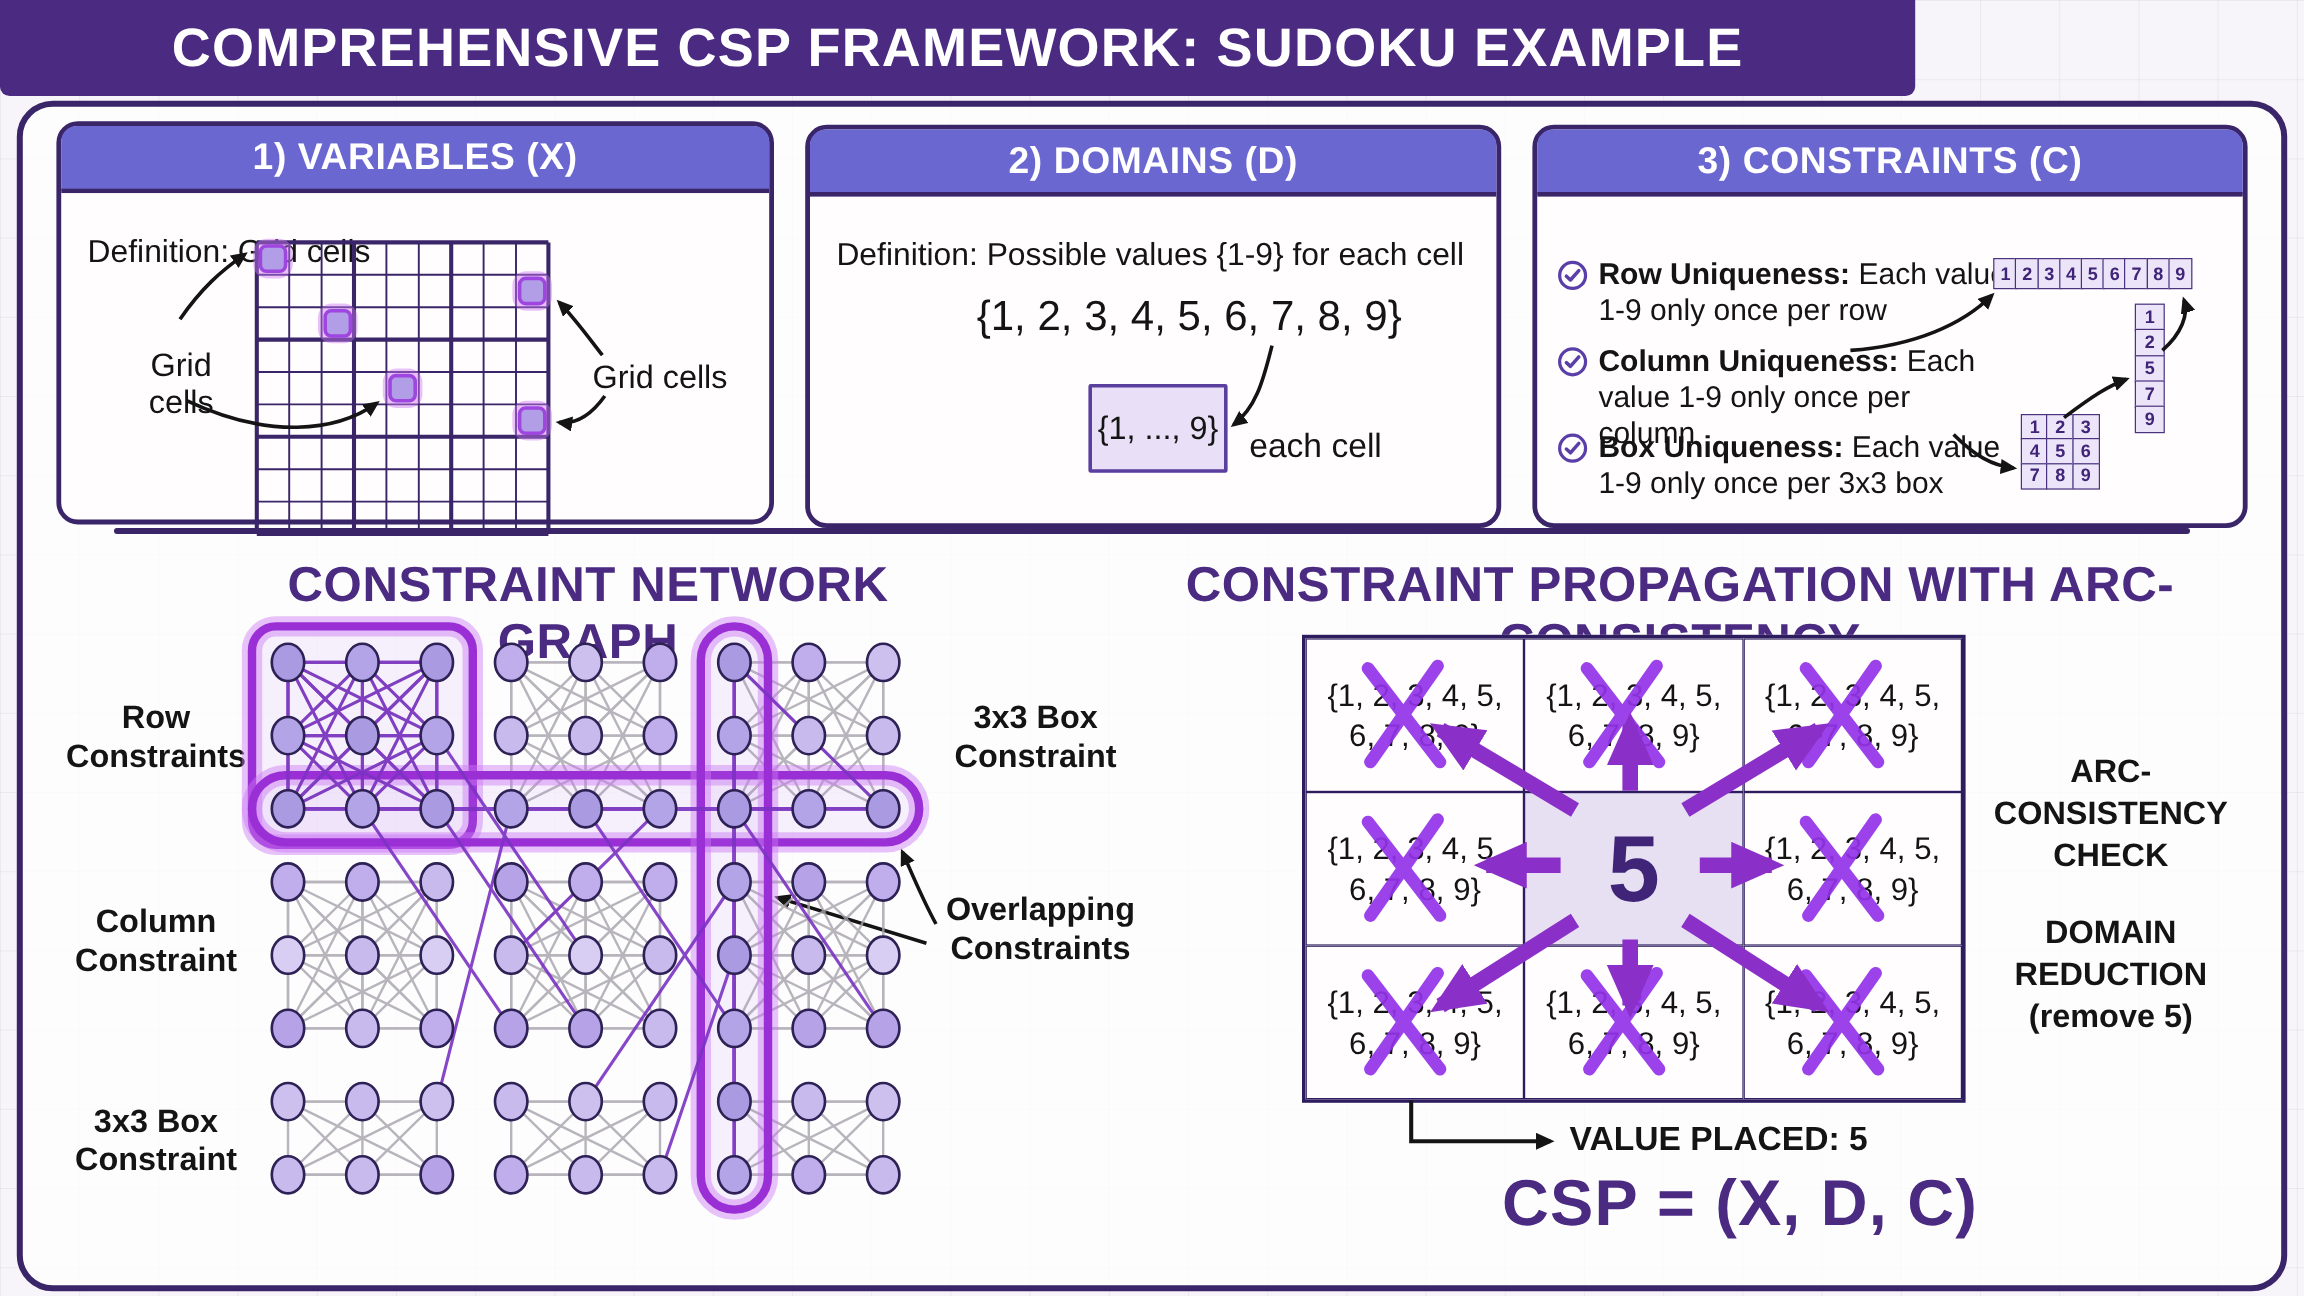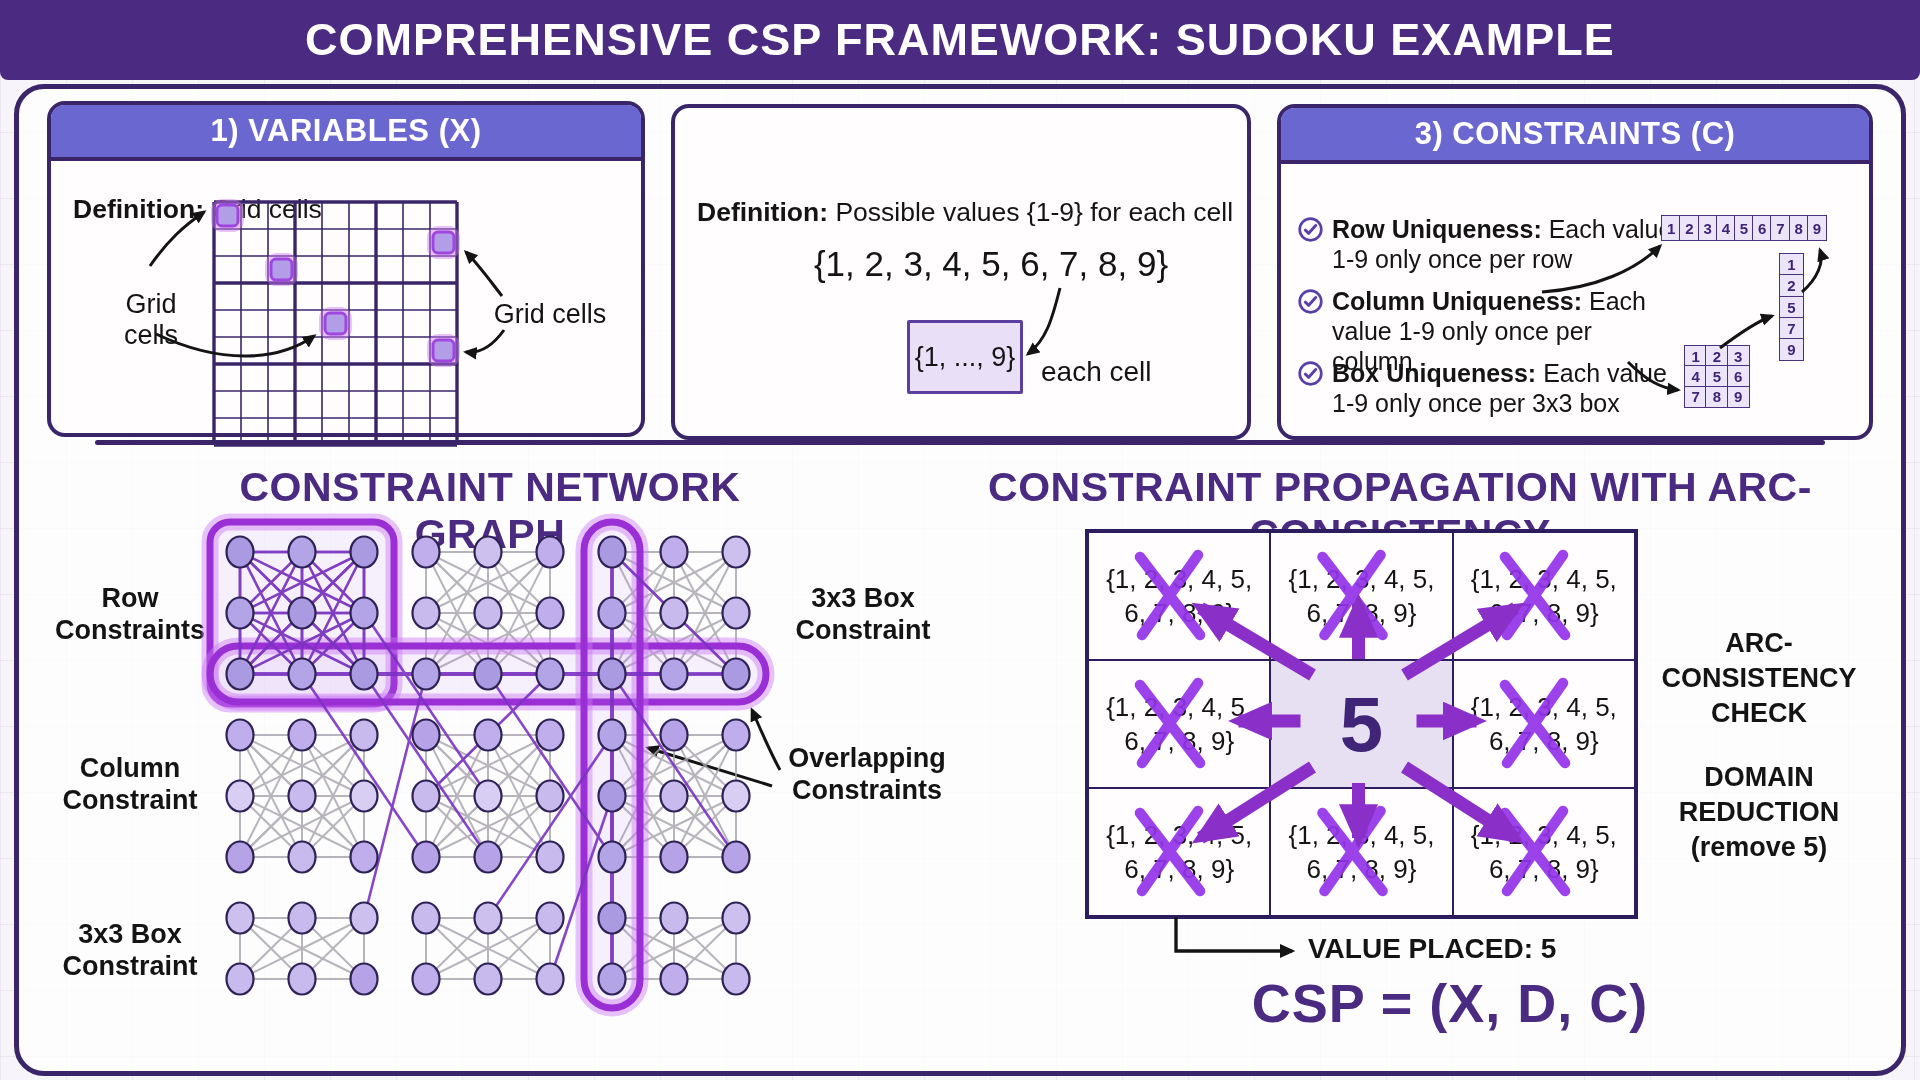--- a/index.html
+++ b/index.html
@@ -9,21 +9,21 @@
     background-color:#f7f5fa;
     background-image:
       linear-gradient(rgba(130,118,160,.10) 1px, transparent 1px),
       linear-gradient(90deg, rgba(130,118,160,.10) 1px, transparent 1px);
     background-size:66px 66px;
     color:#141414;
   }
   .abs{position:absolute;}
   
   .titlebar{
-    left:0;top:0;width:1920px;height:80px;background:#4b2a82;
+    left:0;top:0;width:1596px;height:80px;background:#4b2a82;
     display:flex;align-items:center;justify-content:center;
     border-radius:0 0 8px 8px;z-index:3;
   }
   .titlebar h1{
     margin:0;color:#fff;font-size:45px;font-weight:700;letter-spacing:1px;
   }
   
   .outer{
     left:14px;top:84px;width:1882px;height:982px;
     background:rgba(255,255,255,.75);
@@ -35,21 +35,21 @@
   
   .card{
     background:#fffdfe;border:4px solid #3a2569;border-radius:18px;z-index:2;
   }
   .card-header{
     height:52px;background:#6b67d1;border-bottom:4px solid #3a2569;
     border-radius:13px 13px 0 0;color:#fff;font-weight:700;font-size:31px;
     display:flex;align-items:center;justify-content:center;letter-spacing:.5px;
   }
   .defline{position:absolute;left:22px;top:62px;font-size:26.5px;white-space:nowrap;}
-  .defline b{font-weight:700;margin-top:36px;}
+  .defline b{font-weight:400;margin-top:36px;}
   #card-variables{left:47px;top:101px;width:590px;height:328px;}
   #card-domains{left:671px;top:104px;width:572px;height:328px;}
   #card-constraints{left:1277px;top:104px;width:588px;height:328px;}
   .gridcells-label{position:absolute;font-size:27px;text-align:center;white-space:pre-line;line-height:31px;}
   #gc-left{left:52px;top:184px;width:96px;}
   #gc-right{left:424px;top:194px;width:150px;}
   .domain-set{position:absolute;left:0;top:136px;width:100%;text-align:center;font-size:35px;padding-left:30px;}
   .domain-box{
     position:absolute;left:232px;top:212px;width:110px;height:68px;
     background:#e9e0f7;border:3px solid #5a3f9e;border-radius:2px;
@@ -117,20 +117,21 @@
 
 <section class="abs card" id="card-variables">
   <div class="card-header">1) VARIABLES (X)</div>
   <p class="defline"><b>Definition:</b>&nbsp;<span>Grid cells</span></p>
   <div class="gridcells-label" id="gc-left">Grid
 cells</div>
   <div class="gridcells-label" id="gc-right">Grid cells</div>
 </section>
 
 <section class="abs card" id="card-domains">
+  <div class="card-header">2) DOMAINS (D)</div>
   <p class="defline"><b>Definition:</b>&nbsp;<span>Possible values {1-9} for each cell</span></p>
   <div class="domain-set">{1, 2, 3, 4, 5, 6, 7, 8, 9}</div>
   <div class="domain-box">{1, ..., 9}</div>
   <div class="eachcell">each cell</div>
 </section>
 
 <section class="abs card" id="card-constraints">
   <div class="card-header">3) CONSTRAINTS (C)</div>
 
   <div class="citem" id="citem-0">

